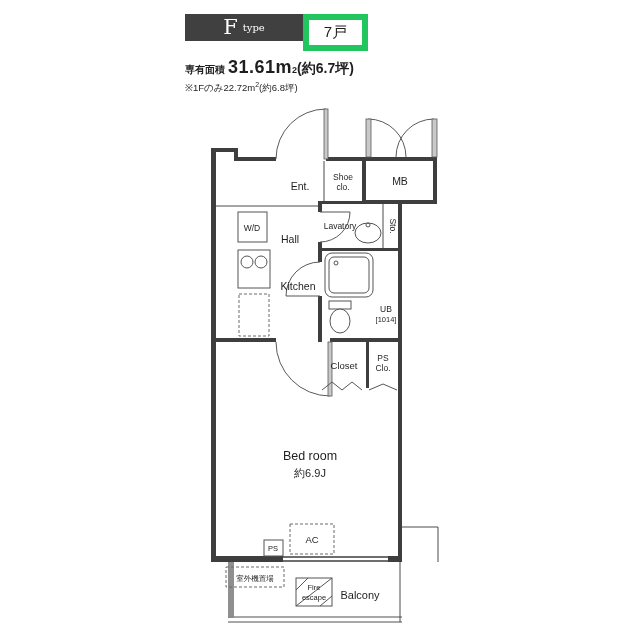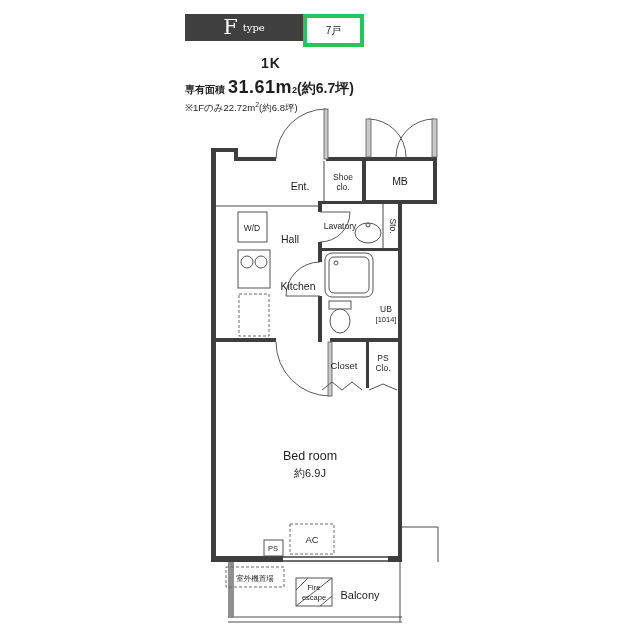--- a/index.html
+++ b/index.html
@@ -8,22 +8,22 @@
         font-family:"Liberation Sans",sans-serif;color:#1e1e1e;}
 
   
   .header{position:absolute;left:185px;top:14px;width:260px;}
   .header-row{display:flex;align-items:stretch;}
   .type-box{width:118px;height:27px;background:#404040;color:#ffffff;display:flex;
             align-items:center;justify-content:center;gap:5px;
             font-family:"DejaVu Serif",serif;}
   .type-letter{font-size:21px;line-height:1;}
   .type-word{font-size:10px;line-height:1;}
-  .units-box{width:53px;height:25px;border:4px solid #22c55e;display:flex;
-             align-items:center;justify-content:center;font-size:10px;}
+  .units-box{width:53px;height:25px;border:6px solid #22c55e;display:flex;
+             align-items:center;justify-content:center;font-size:15px;}
   .layout-label{width:172px;text-align:center;font-weight:bold;font-size:14px;
                 margin-top:8px;letter-spacing:1px;}
   .area-line{margin-top:6px;display:flex;align-items:baseline;font-weight:bold;}
   .area-label{font-size:10px;}
   .area-value{font-size:18px;margin-left:3px;letter-spacing:.5px;}
   .area-line sup{font-size:9px;}
   .area-tsubo{font-size:14px;}
   .footnote{margin-top:3px;font-size:9.5px;}
   .footnote sup{font-size:7px;}
 
@@ -49,21 +49,20 @@
 <div class="page">
 
   <div class="header">
     <div class="header-row">
       <div class="type-box">
         <span class="type-letter">F</span>
         <span class="type-word">type</span>
       </div>
       <div class="units-box">7戸</div>
     </div>
-    <div class="layout-label">1K</div>
     <div class="area-line">
       <span class="area-label">専有面積</span>
       <span class="area-value">31.61m</span>
         <sup>2</sup>
       <span class="area-tsubo">(約6.7坪)</span>
     </div>
     <div class="footnote">
       <span>※1Fのみ22.72m</span><sup>2</sup><span>(約6.8坪)</span>
     </div>
   </div>

